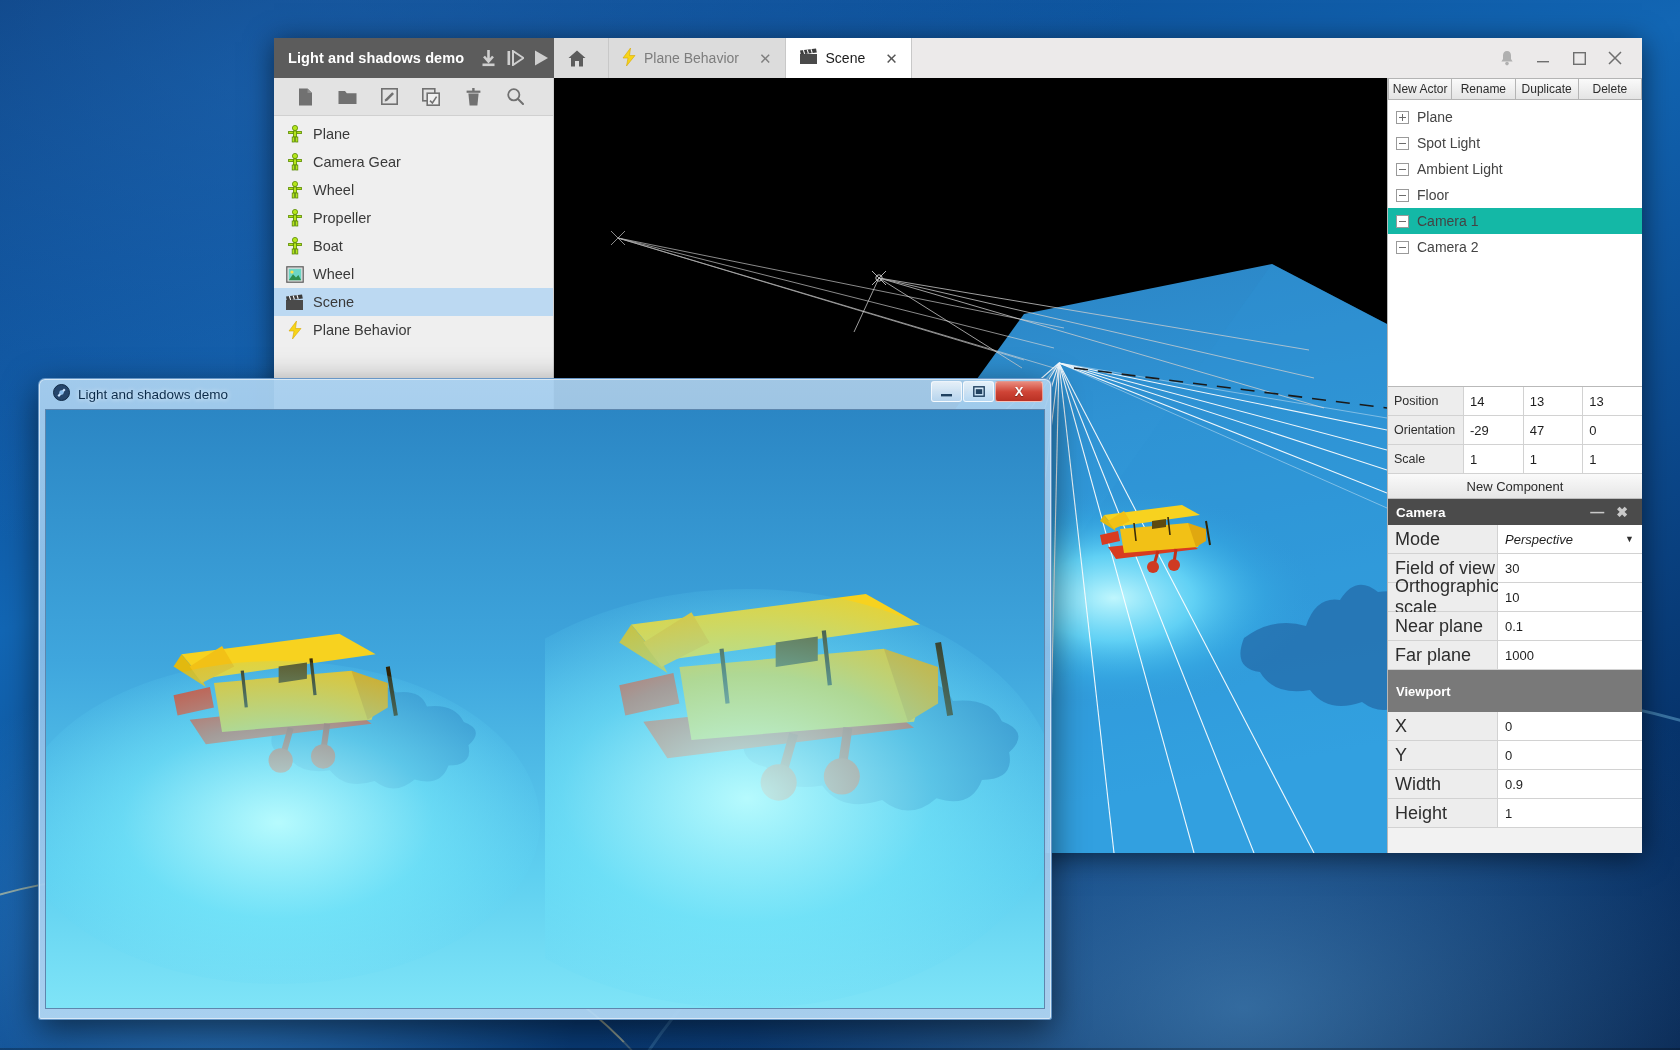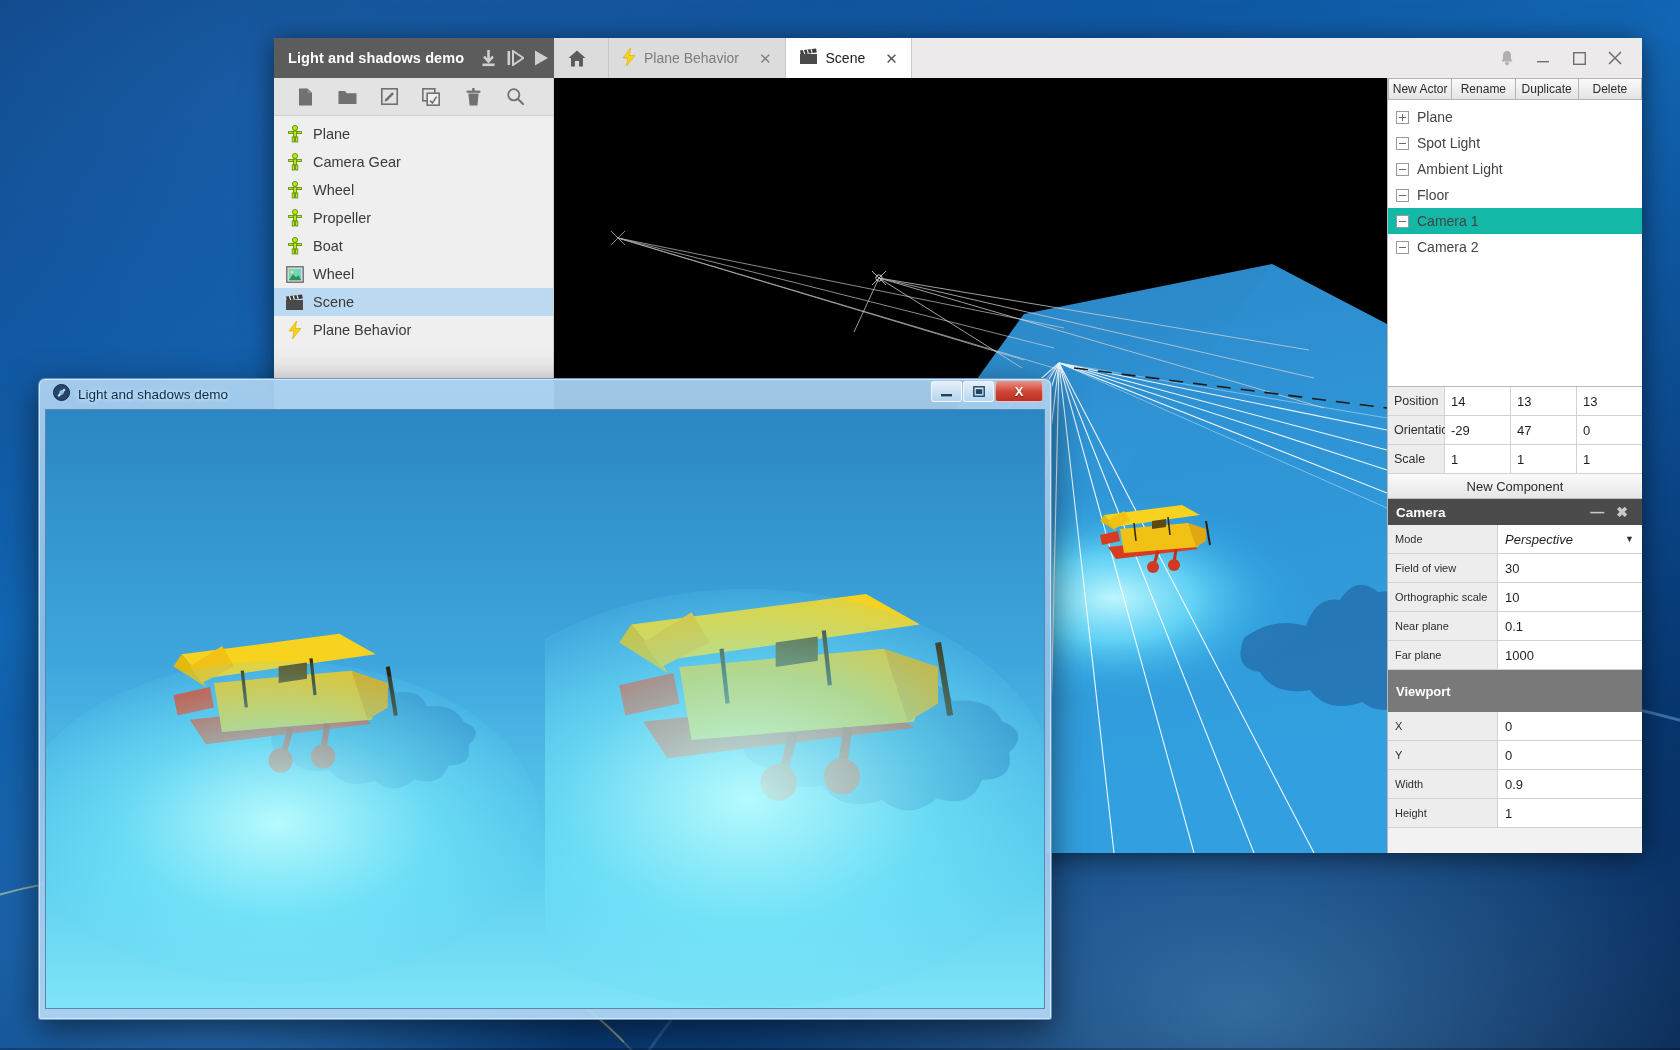--- a/index.html
+++ b/index.html
@@ -141,21 +141,21 @@
     content:""; position: absolute; left: 2px; top: 5px; width: 7px; height: 1px; background: #6b6b6b;
   }
   .expander.plus::after {
     content:""; position: absolute; left: 5px; top: 2px; width: 1px; height: 7px; background: #6b6b6b;
   }
 
   
   #transform-table { border-top: 1px solid #b9b9b9; }
   .trow { display: flex; height: 29px; border-bottom: 1px solid #d2d2d2; }
   .tlabel {
-    width: 57px; background: #ededed; font-size: 12.5px; color: #2d2d2d;
+    width: 76px; background: #ededed; font-size: 12.5px; color: #2d2d2d;
     display: flex; align-items: center; padding-left: 6px; border-right: 1px solid #d2d2d2;
   }
   .tcell {
     flex: 1; background: #ffffff; font-size: 13px; color: #1e1e1e;
     display: flex; align-items: center; padding-left: 6px; border-right: 1px solid #d2d2d2;
   }
   .tcell:last-child { border-right: none; }
 
   #new-component-btn {
     height: 25px; background: linear-gradient(#fafafa,#e6e6e6);
@@ -171,21 +171,21 @@
   .comp-header .spacer { flex: 1; }
   .comp-btn { color: #c9c9c9; font-size: 14px; padding: 0 6px; line-height: 1; }
 
   .subsection-header {
     height: 42px; background: #797979; display: flex; align-items: center;
     padding-left: 8px; color: #ffffff; font-size: 13px; font-weight: bold;
   }
 
   .prow { display: flex; height: 29px; border-bottom: 1px solid #d2d2d2; }
   .pname {
-    width: 110px; background: #ededed; font-size: 11px; color: #2d2d2d;
+    width: 110px; background: #ededed; font-size: 18px; color: #2d2d2d;
     display: flex; align-items: center; padding-left: 7px; border-right: 1px solid #d2d2d2;
   }
   .pval {
     flex: 1; background: #ffffff; font-size: 13px; color: #1e1e1e;
     display: flex; align-items: center; padding-left: 7px;
   }
   .pval.select { justify-content: space-between; padding-right: 8px; font-style: italic; }
   .caret { font-size: 9px; color: #303030; }
   #right-filler { flex: 1; background: #f2f2f2; }
 

